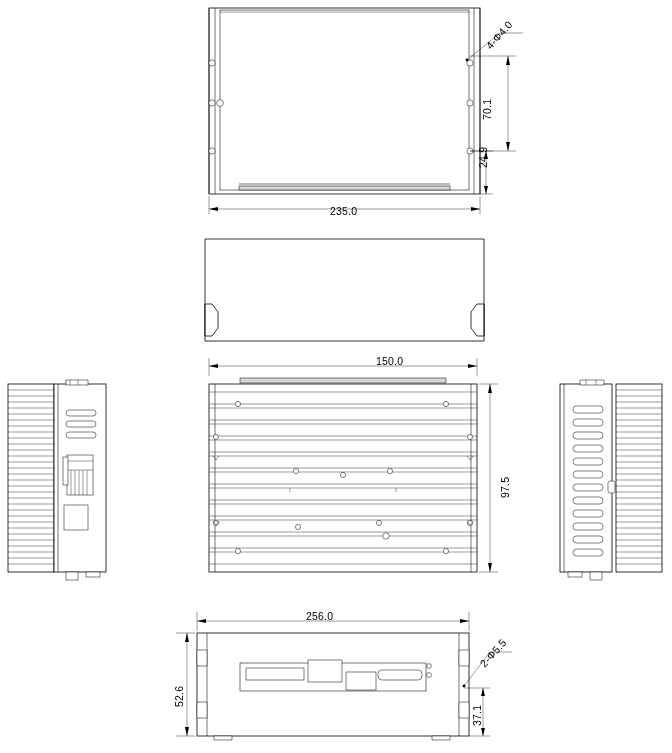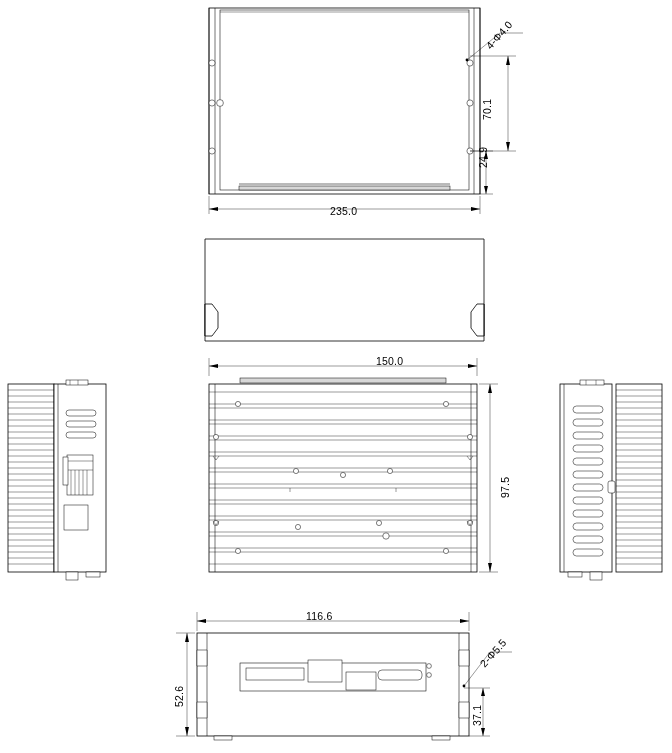--- a/index.html
+++ b/index.html
@@ -399,21 +399,21 @@
   <div class="dim-label vert" style="left:482px; top:120px;">70.1</div>
 
   <div class="dim-label vert" style="left:478px; top:168px;">24.9</div>
 
   <div class="dim-label rot-hole" style="left:484px; top:44px;">4-Φ4.0</div>
 
   <div class="dim-label" style="left:328px; top:356px;margin-left:48px;">150.0</div>
 
   <div class="dim-label vert" style="left:500px; top:498px;">97.5</div>
 
-  <div class="dim-label" style="left:306px; top:611px;">116.6</div>
+  <div class="dim-label" style="left:306px; top:611px;">256.0</div>
 
   <div class="dim-label vert" style="left:174px; top:707px;">52.6</div>
 
   <div class="dim-label vert" style="left:472px; top:726px;">37.1</div>
 
   <div class="dim-label rot-hole" style="left:478px; top:662px;">2-Φ5.5</div>
 
 </div>
 
 </body></html>

